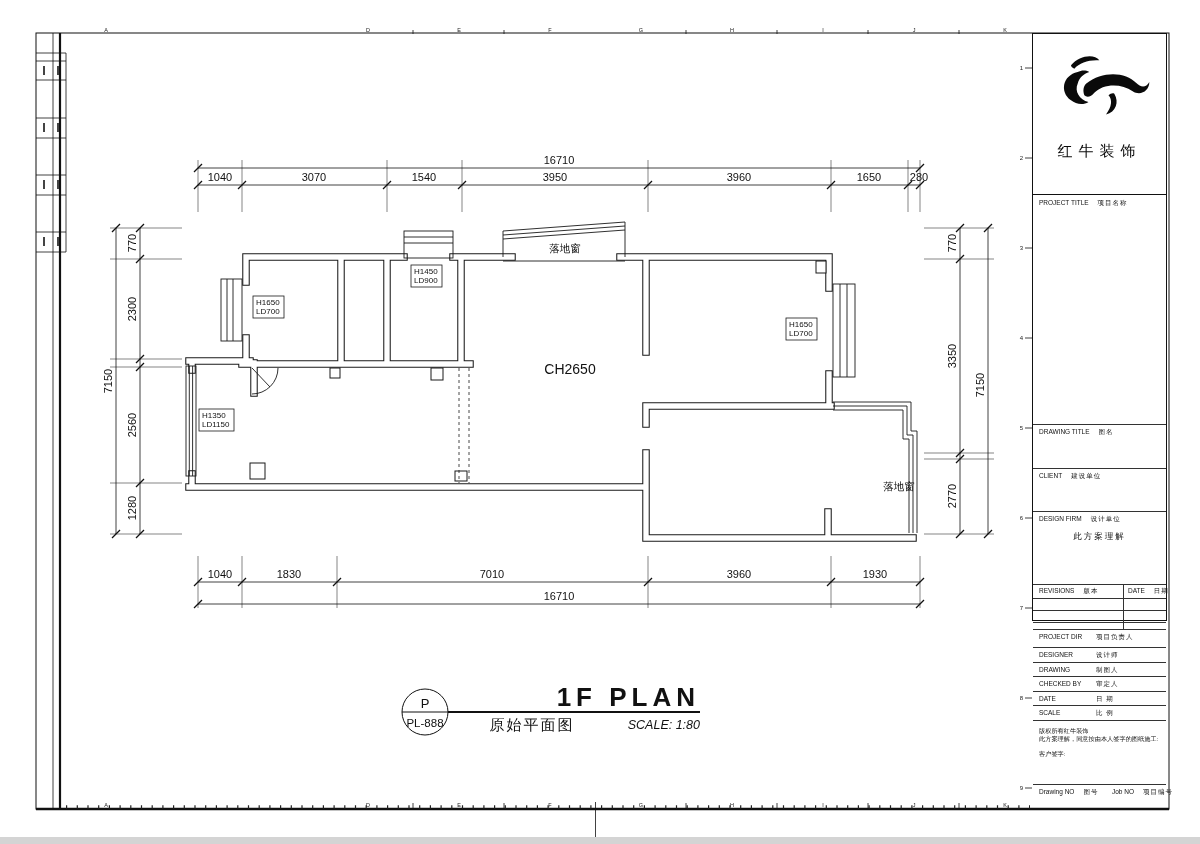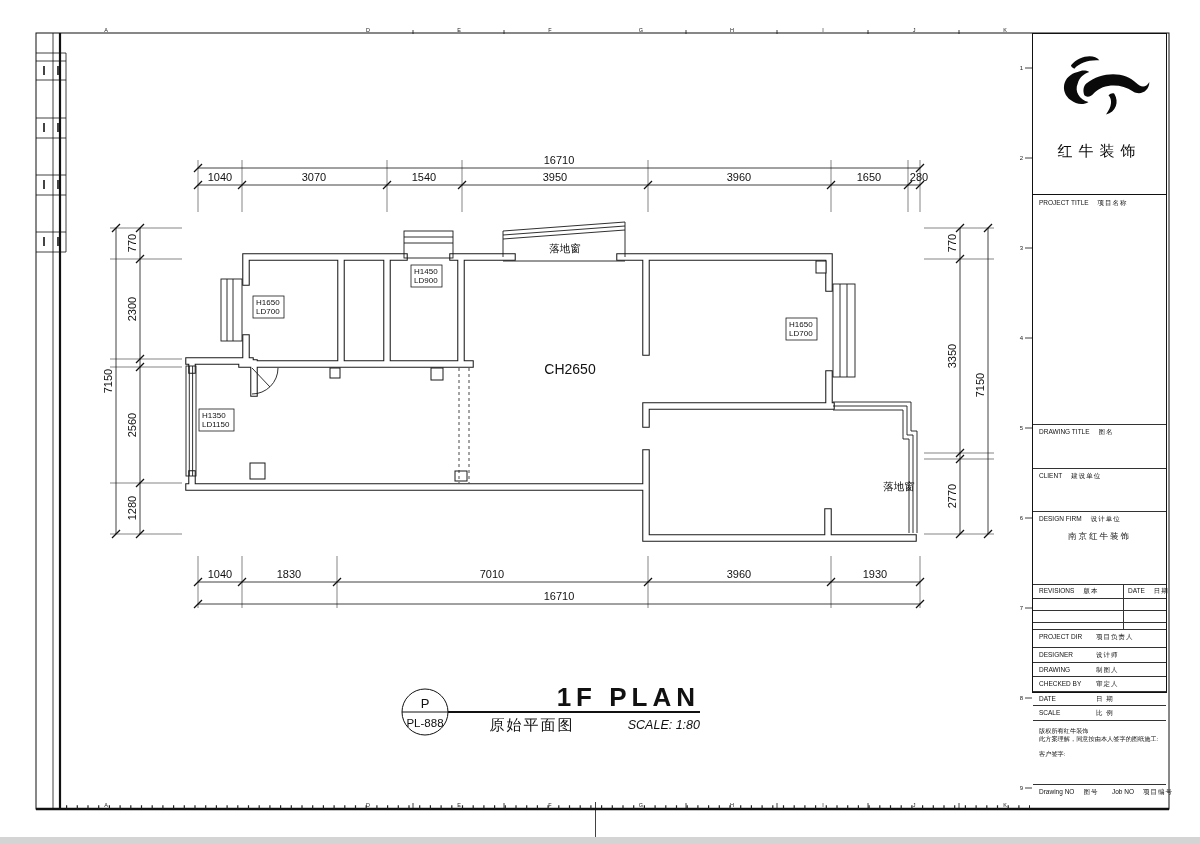--- a/index.html
+++ b/index.html
@@ -12,21 +12,21 @@
   .ch{font-size:14px;}
   .cnlab{font-size:10.5px;}
   .ruler{font-size:5.5px;fill:#222;}
   .rown{font-size:6px;fill:#222;}
   .badgeP{font-size:13px;}
   .badgeC{font-size:11.5px;}
   .planname{font-size:26px;font-weight:700;letter-spacing:5px;}
   .subname{font-size:15px;letter-spacing:2px;}
   .scaletxt{font-size:12.5px;font-style:italic;}
   
-  .tb{position:absolute;left:1032px;top:33px;width:135px;height:660px;
+  .tb{position:absolute;left:1032px;top:33px;width:135px;height:588px;
       border:1.5px solid #111;box-sizing:border-box;background:#fff;}
   .tb .hline{position:absolute;left:0;right:0;height:0;border-top:0.8px solid #333;}
   .tb .hline.thick{border-top:1.8px solid #111;}
   .brand{position:absolute;left:0;right:0;top:108px;text-align:center;
          font-size:15px;letter-spacing:6px;font-weight:500;color:#0a0a0a;}
   .cellhead{position:absolute;left:6px;right:2px;display:flex;gap:9px;align-items:baseline;
             font-size:6.5px;color:#111;white-space:nowrap;}
   .cellhead .cn{font-size:6.5px;letter-spacing:1px;}
   .firmname{position:absolute;left:0;right:0;text-align:center;font-size:8.5px;letter-spacing:2px;}
   .revcol{position:absolute;top:550px;left:90px;width:0;height:45px;border-left:0.8px solid #333;}
@@ -386,21 +386,21 @@
   <div class="cellhead" style="top:438px;">
     <span>CLIENT</span>
     <span class="cn">建设单位</span>
   </div>
 
   <div class="hline" style="top:477px;"></div>
   <div class="cellhead" style="top:481px;">
     <span>DESIGN FIRM</span>
     <span class="cn">设计单位</span>
   </div>
-  <div class="firmname" style="top:497px;">南京红牛装饰</div>
+  <div class="firmname" style="top:497px;">此方案理解</div>
 
   <div class="hline" style="top:550px;"></div>
   <div class="cellhead" style="top:553px;">
     <span>REVISIONS</span>
     <span class="cn">版本</span>
   </div>
   <div class="cellhead" style="top:553px;left:95px;">
     <span>DATE</span>
     <span class="cn">日期</span>
   </div>

